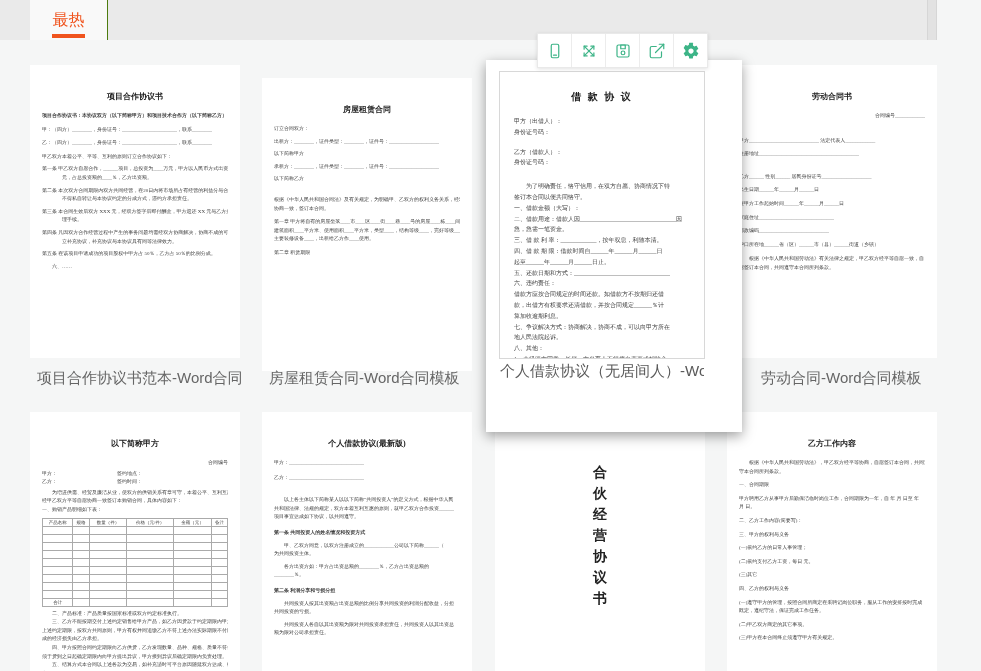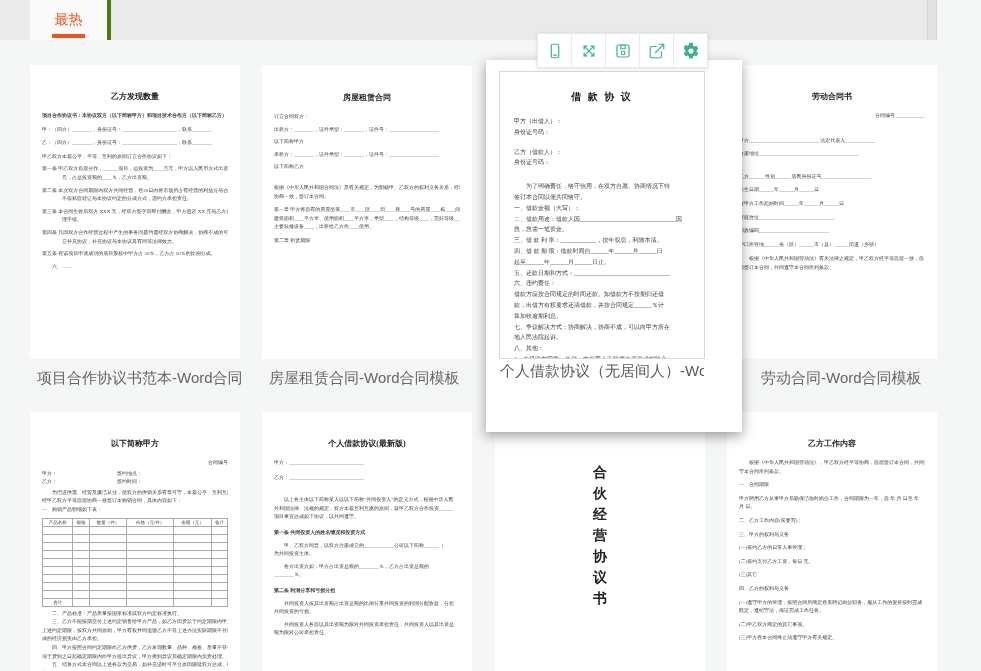--- a/index.html
+++ b/index.html
@@ -3,21 +3,21 @@
 <meta charset="utf-8">
 <style>
   html,body{margin:0;padding:0;width:981px;height:671px;overflow:hidden;
     font-family:"Liberation Sans",sans-serif;background:#f5f6f6;}
   #stage{position:relative;width:981px;height:671px;overflow:hidden;background:#f5f6f6;}
 
   
   .tabbar{position:absolute;left:0;top:0;width:935px;height:40px;background:#eaeaea;}
   .tabs{position:absolute;left:30px;top:0;height:40px;display:flex;background:#f9f9f9;}
   .tab{position:relative;width:77px;height:40px;display:flex;align-items:center;justify-content:center;
-    font-size:14px;color:#555;border-right:4px solid #4d7c0f;cursor:pointer;}
+    font-size:16px;color:#555;border-right:1px solid #4d7c0f;cursor:pointer;}
   .tab .ul{position:absolute;left:22px;bottom:2px;width:33px;height:4px;background:#f0541e;}
   .tab.active{color:#f0541e;}
   .scrollstrip{position:absolute;left:927px;top:0;width:8px;height:40px;background:#e2e2e2;
     border-left:1px solid #d6d6d6;border-right:1px solid #d6d6d6;}
 
   
   .card{position:absolute;width:210px;background:#fff;overflow:hidden;}
   .caption{position:absolute;width:205px;height:30px;line-height:30px;font-size:15px;color:#666;
     padding-left:7px;white-space:nowrap;overflow:hidden;cursor:pointer;}
   .doc{padding:12px 12px 8px;font-family:"Liberation Serif",serif;color:#3d3d3d;}
@@ -66,39 +66,39 @@
         <span>最热</span>
         <div class="ul"></div>
       </div>
     </div>
     <div class="scrollstrip"></div>
   </div>
 
   <div id="grid">
       <div class="card" style="left: 30px; top: 65px; height: 293px;">
         <div class="doc">
-          <div class="doc-title">乙方发现数量</div>
+          <div class="doc-title">项目合作协议书</div>
           <div class="doc-line b">项目合作协议书：本协议双方（以下简称甲方）和项目技术合作方（以下简称乙方）</div>
           <div class="doc-line" style="margin-top: 5px;">甲：（四方）________，身份证号：______________________，联系________</div>
           <div class="doc-line" style="margin-top: 5px;">乙：（四方）________，身份证号：______________________，联系________</div>
           <div class="doc-line" style="margin-top: 5px;">甲乙双方本着公平、平等、互利的原则订立合作协议如下：</div>
           <div class="doc-line" style="margin-top: 4px;">第一条 甲乙双方自愿合作，______项目，总投资为____万元，甲方以人民币方式出资____万</div>
           <div class="doc-line">　　　　元，占总投资额的____％，乙方出资额。</div>
           <div class="doc-line" style="margin-top: 4px;">第二条 本次双方合同期限内双方共同经营，在20日内将市场所占有经营的利益分与合伙人，</div>
           <div class="doc-line">　　　　不得私自转让与本协议约定的分成方式，违约方承担责任。</div>
           <div class="doc-line" style="margin-top: 4px;">第三条 本合同生效后双方 XXX 元，经双方签字后即付酬金，甲方退还 XX 元与乙方共同办</div>
           <div class="doc-line">　　　　理手续。</div>
           <div class="doc-line" style="margin-top: 4px;">第四条 凡因双方合作经营过程中产生的事务问题均需经双方协商解决，协商不成的可另行订</div>
           <div class="doc-line">　　　　立补充协议，补充协议与本协议具有同等法律效力。</div>
           <div class="doc-line" style="margin-top: 4px;">第五条 在该项目申请成功的项目股权中甲方占 50％，乙方占 50％的比例分成。</div>
           <div class="doc-line" style="margin-top: 4px;">　　六、……</div>
         </div>
       </div>
       <div class="caption" style="left: 30px; top: 363px;">项目合作协议书范本-Word合同模板</div>
-      <div class="card" style="left: 262px; top: 66px; height: 293px;">
+      <div class="card" style="left: 262px; top: 78px; height: 293px;">
         <div class="doc">
           <div class="doc-title">房屋租赁合同</div>
           <div class="doc-line">订立合同双方：</div>
           <div class="doc-line" style="margin-top: 4px;">出租方：________，证件类型：________，证件号：____________________</div>
           <div class="doc-line" style="margin-top: 4px;">以下简称甲方</div>
           <div class="doc-line" style="margin-top: 4px;">承租方：________，证件类型：________，证件号：____________________</div>
           <div class="doc-line" style="margin-top: 4px;">以下简称乙方</div>
           <div class="doc-line" style="margin-top: 12px;">根据《中华人民共和国合同法》及有关规定，为明确甲、乙双方的权利义务关系，经双方</div>
           <div class="doc-line">协商一致，签订本合同。</div>
           <div class="doc-line" style="margin-top: 5px;">第一章 甲方将自有的房屋坐落____市____区____街____巷____号的房屋____栋____间，</div>

